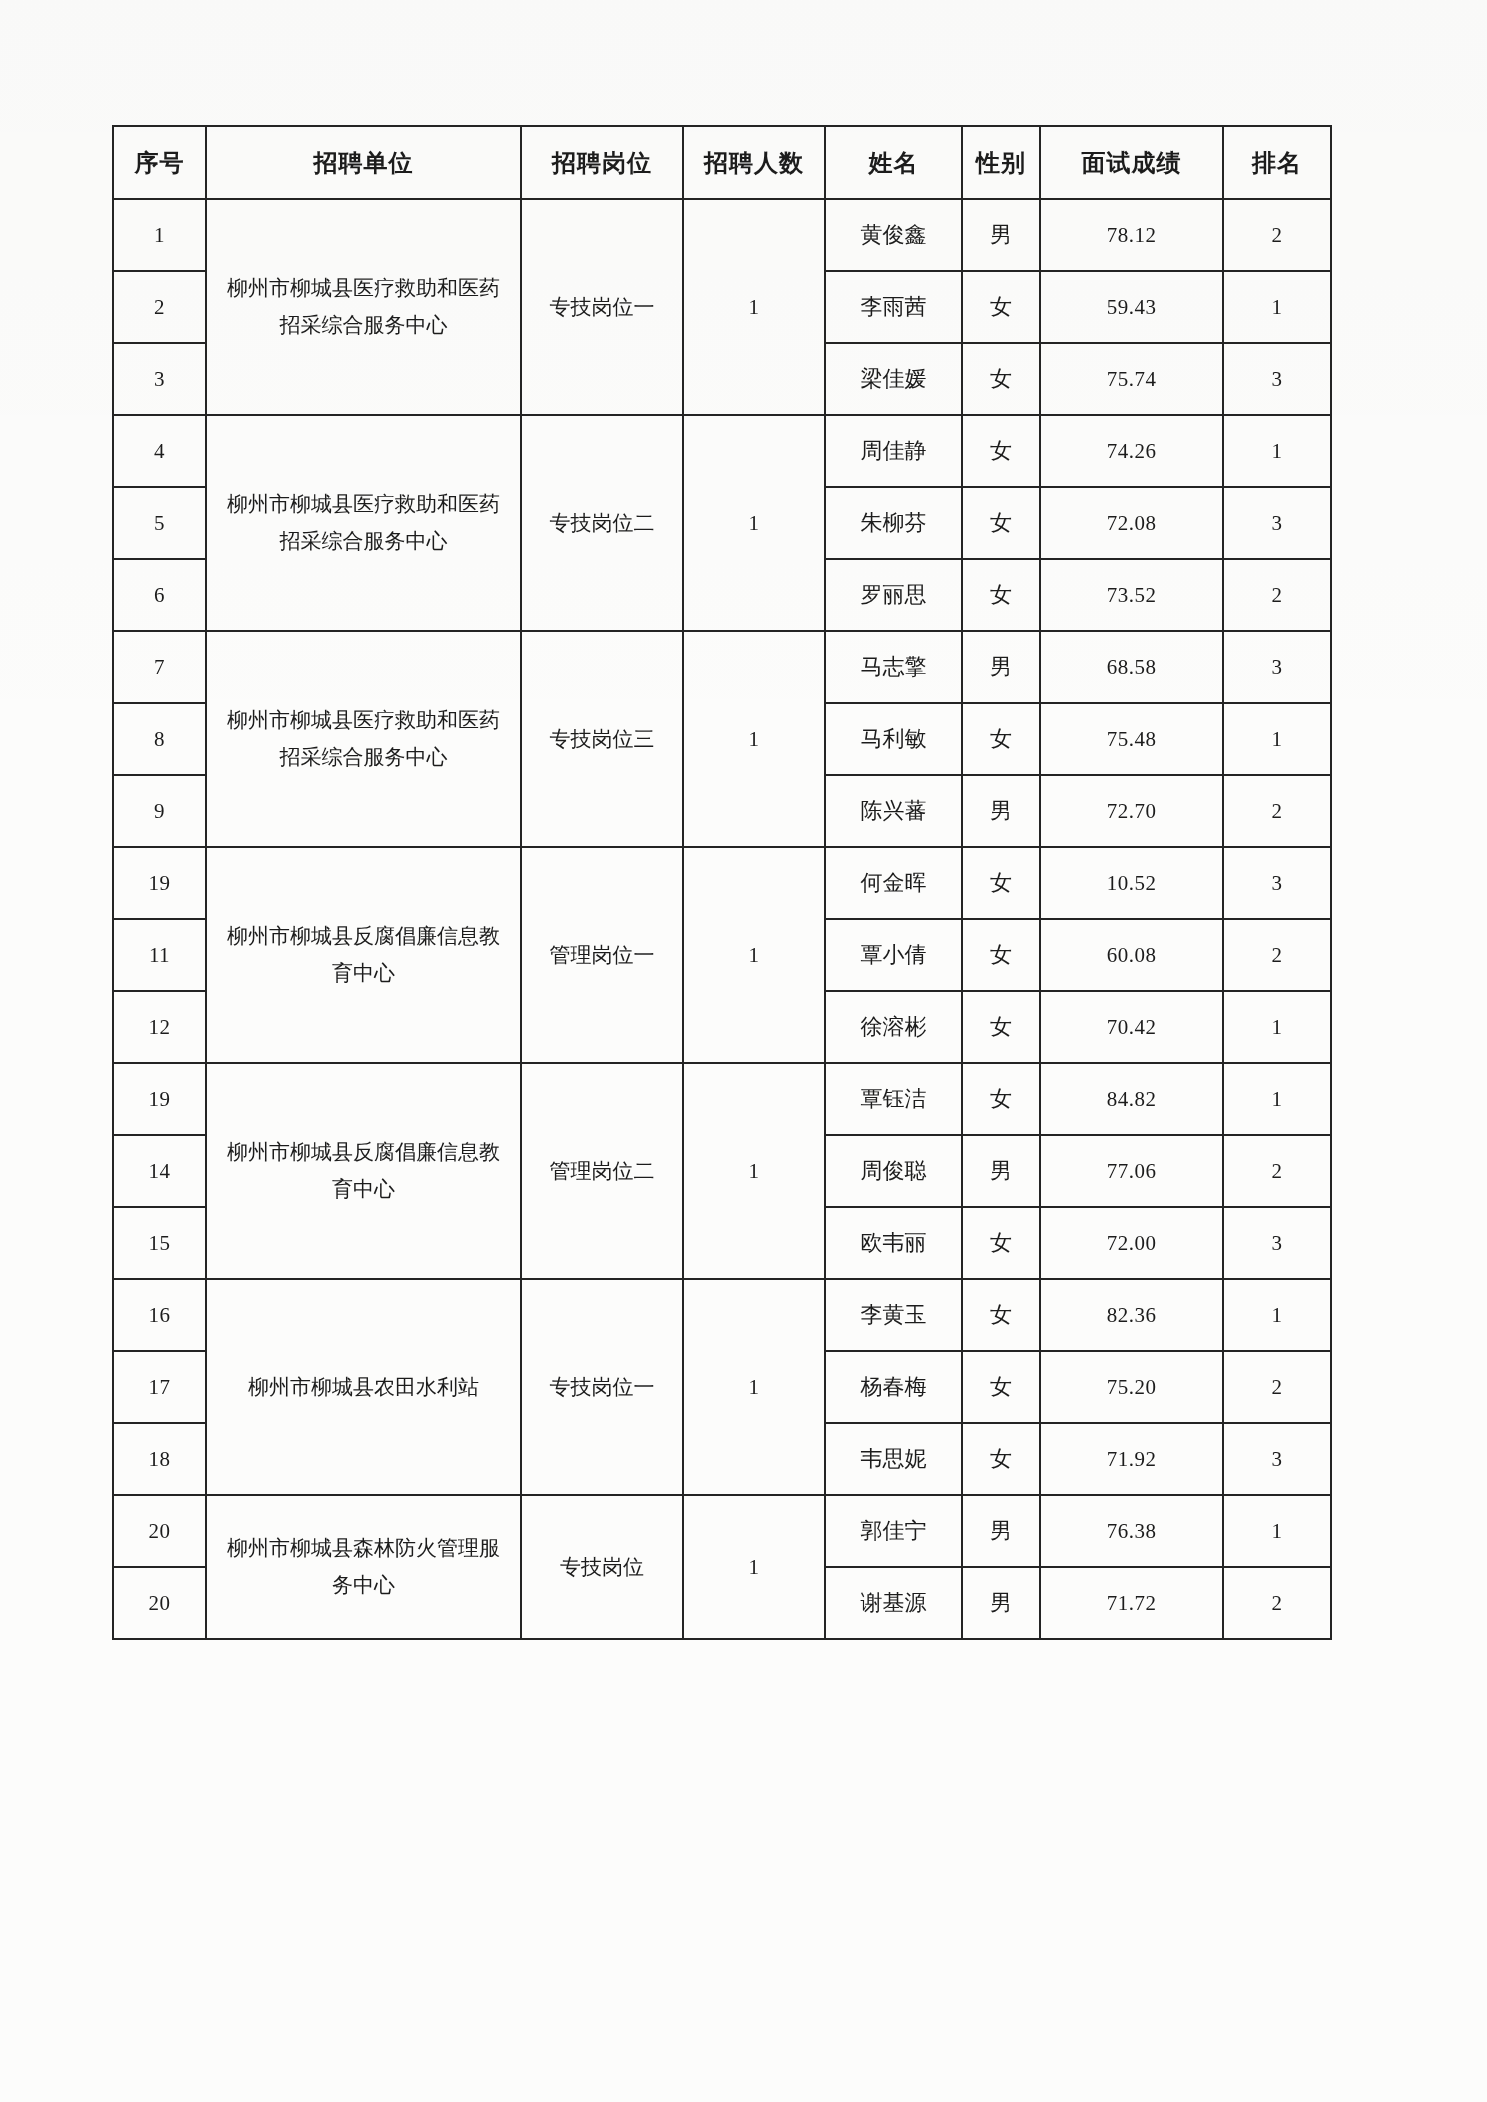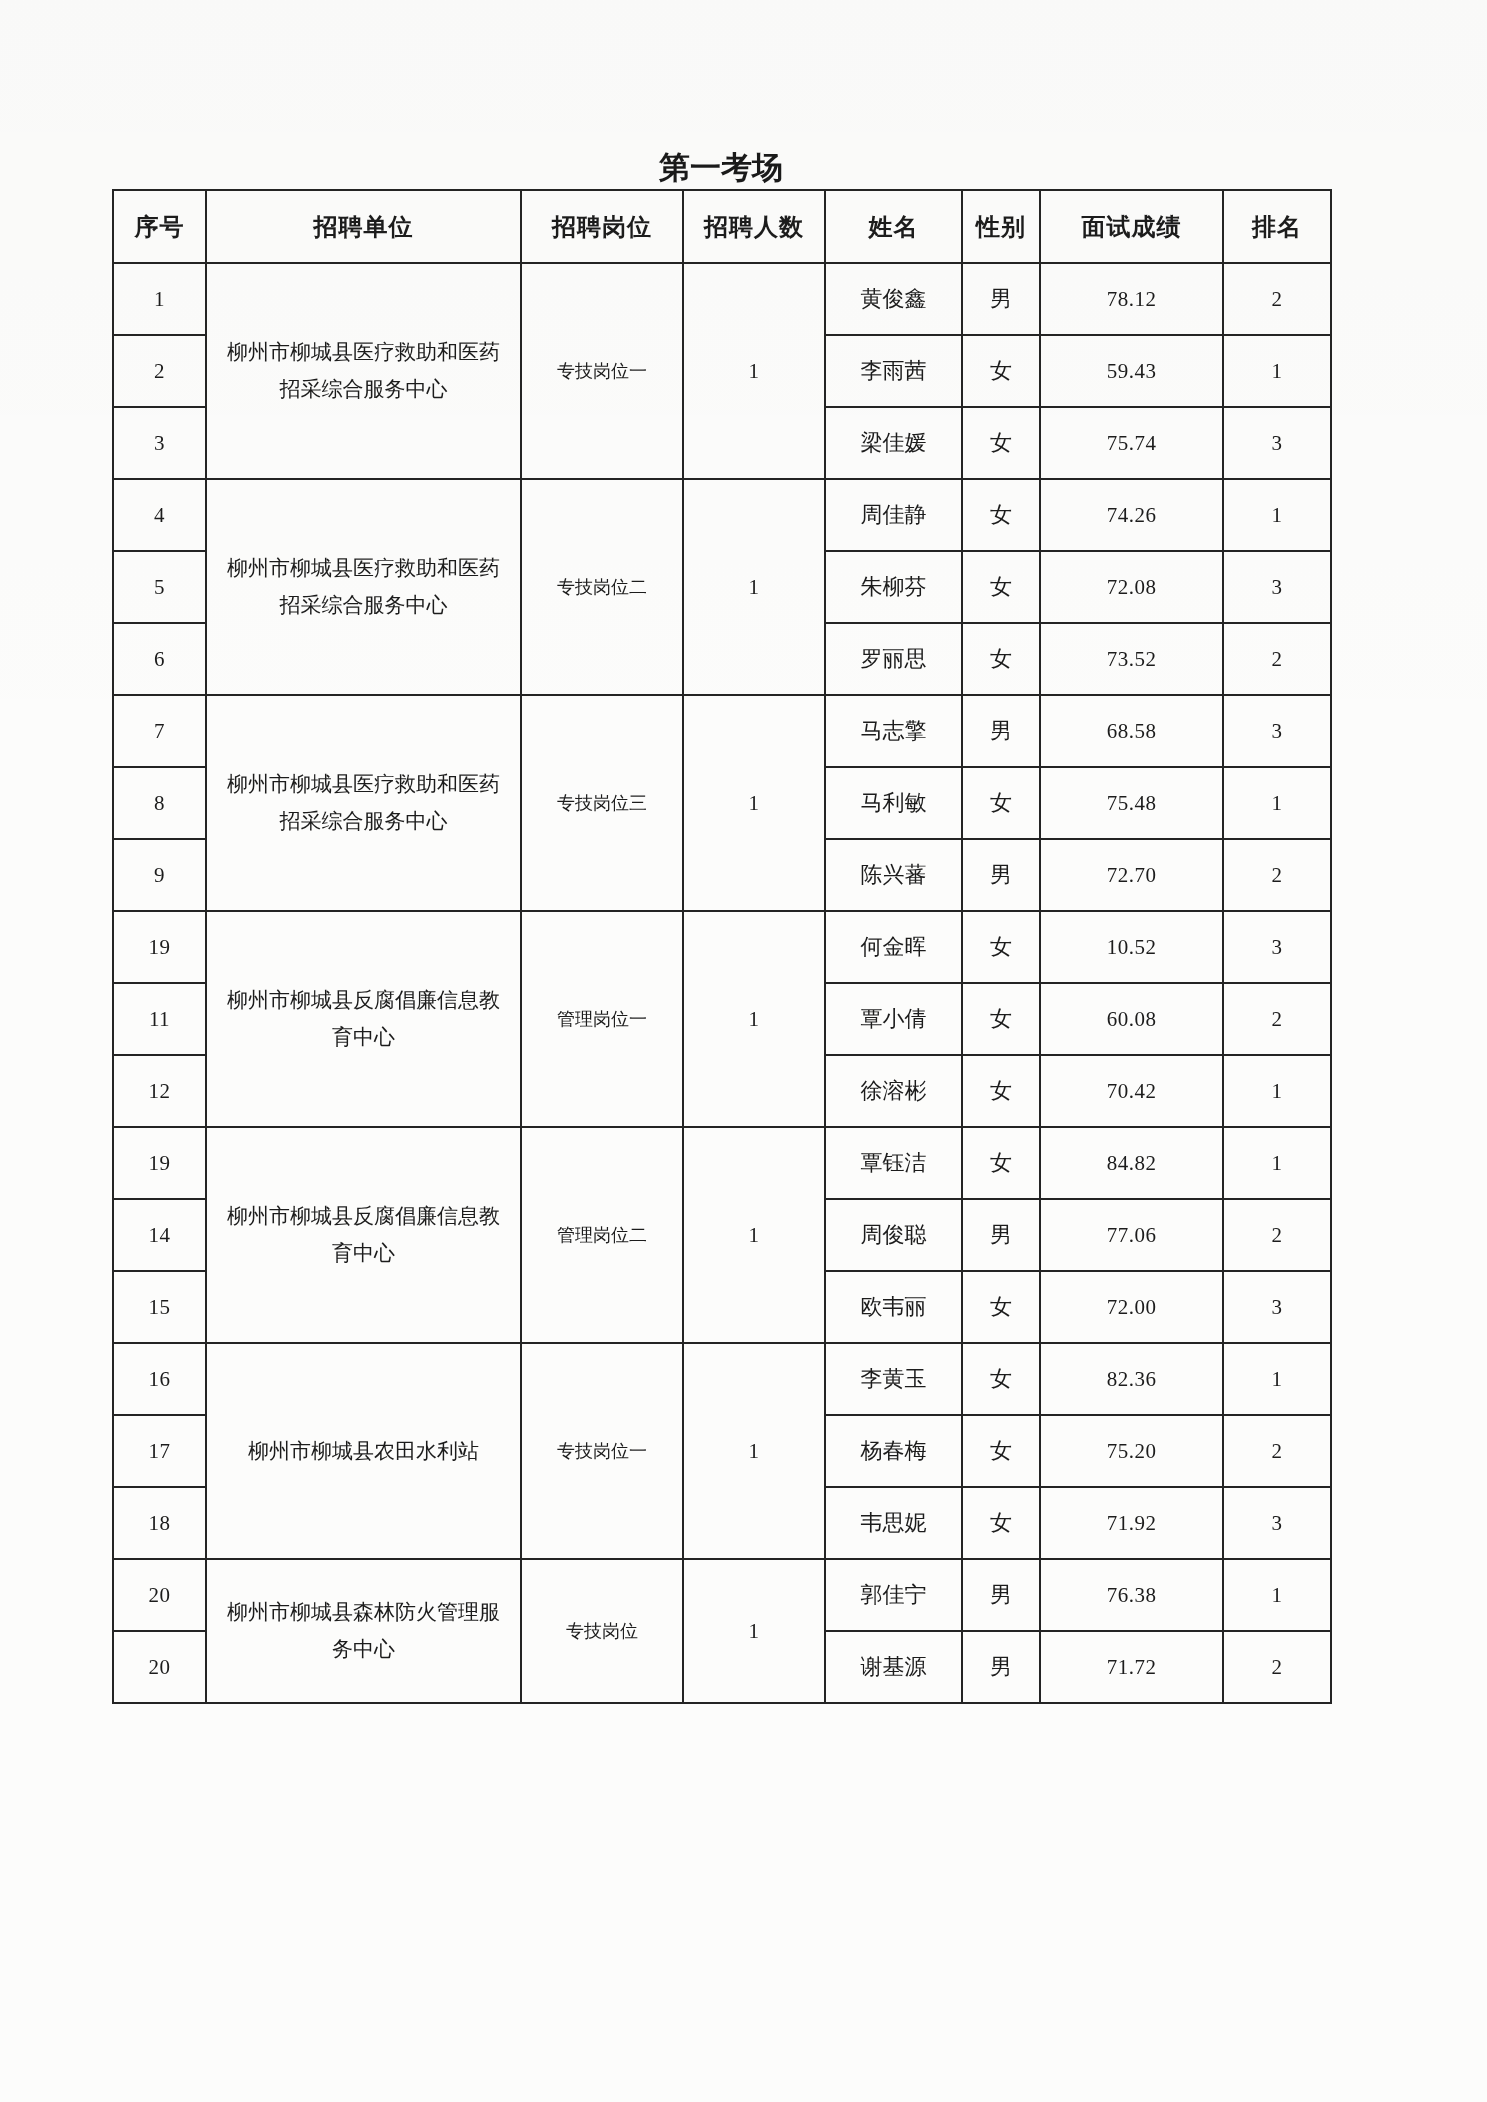--- a/index.html
+++ b/index.html
@@ -64,42 +64,41 @@
     font-size: 24px;
     font-weight: bold;
     letter-spacing: 1px;
   }
   .results-table td { font-size: 22px; }
   .results-table td.cell-unit {
     font-size: 21px;
     line-height: 1.75;
     padding: 0 14px;
   }
-  .results-table td.cell-position { font-size: 18px; }
+  .results-table td.cell-position { font-size: 21px; }
   .results-table td.cell-serial,
   .results-table td.cell-count,
   .results-table td.cell-score,
   .results-table td.cell-rank {
     font-size: 21px;
     letter-spacing: 0.5px;
   }
   col.c-serial  { width: 93px; }
   col.c-unit    { width: 315px; }
   col.c-pos     { width: 162px; }
   col.c-count   { width: 142px; }
   col.c-name    { width: 137px; }
   col.c-gender  { width: 78px; }
   col.c-score   { width: 183px; }
   col.c-rank    { width: 108px; }
 </style>
 </head>
 <body>
 
 <div class="sheet">
-  <div class="doc-subtitle">第一考场</div>
 
   <table class="results-table">
     <colgroup>
       <col class="c-serial">
         <col class="c-unit">
         <col class="c-pos">
         <col class="c-count">
       <col class="c-name">
         <col class="c-gender">
         <col class="c-score">

